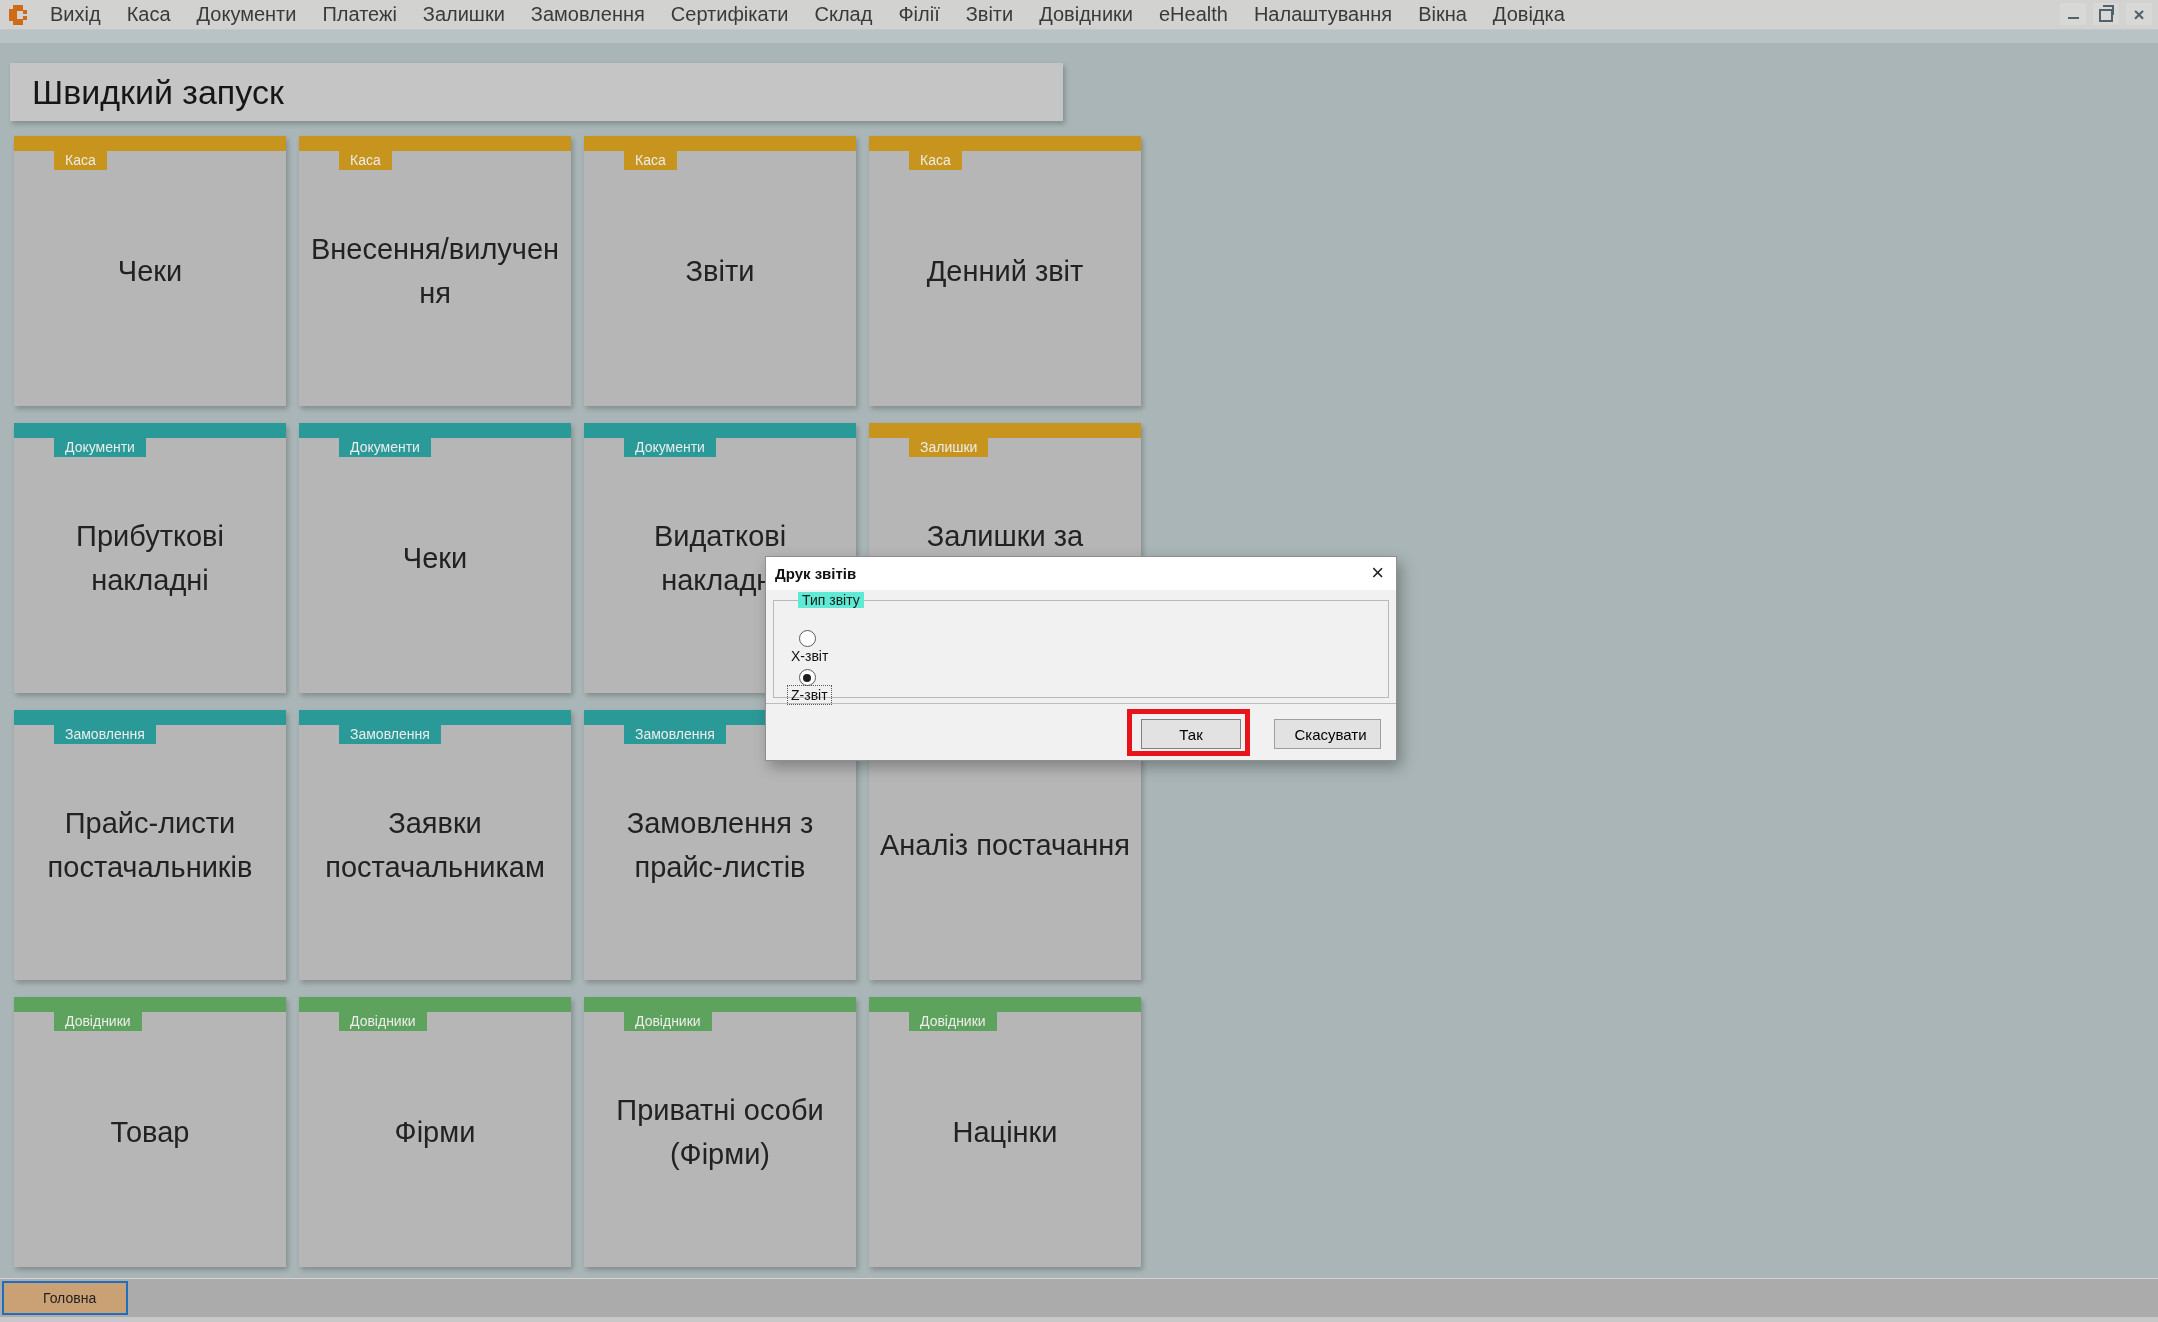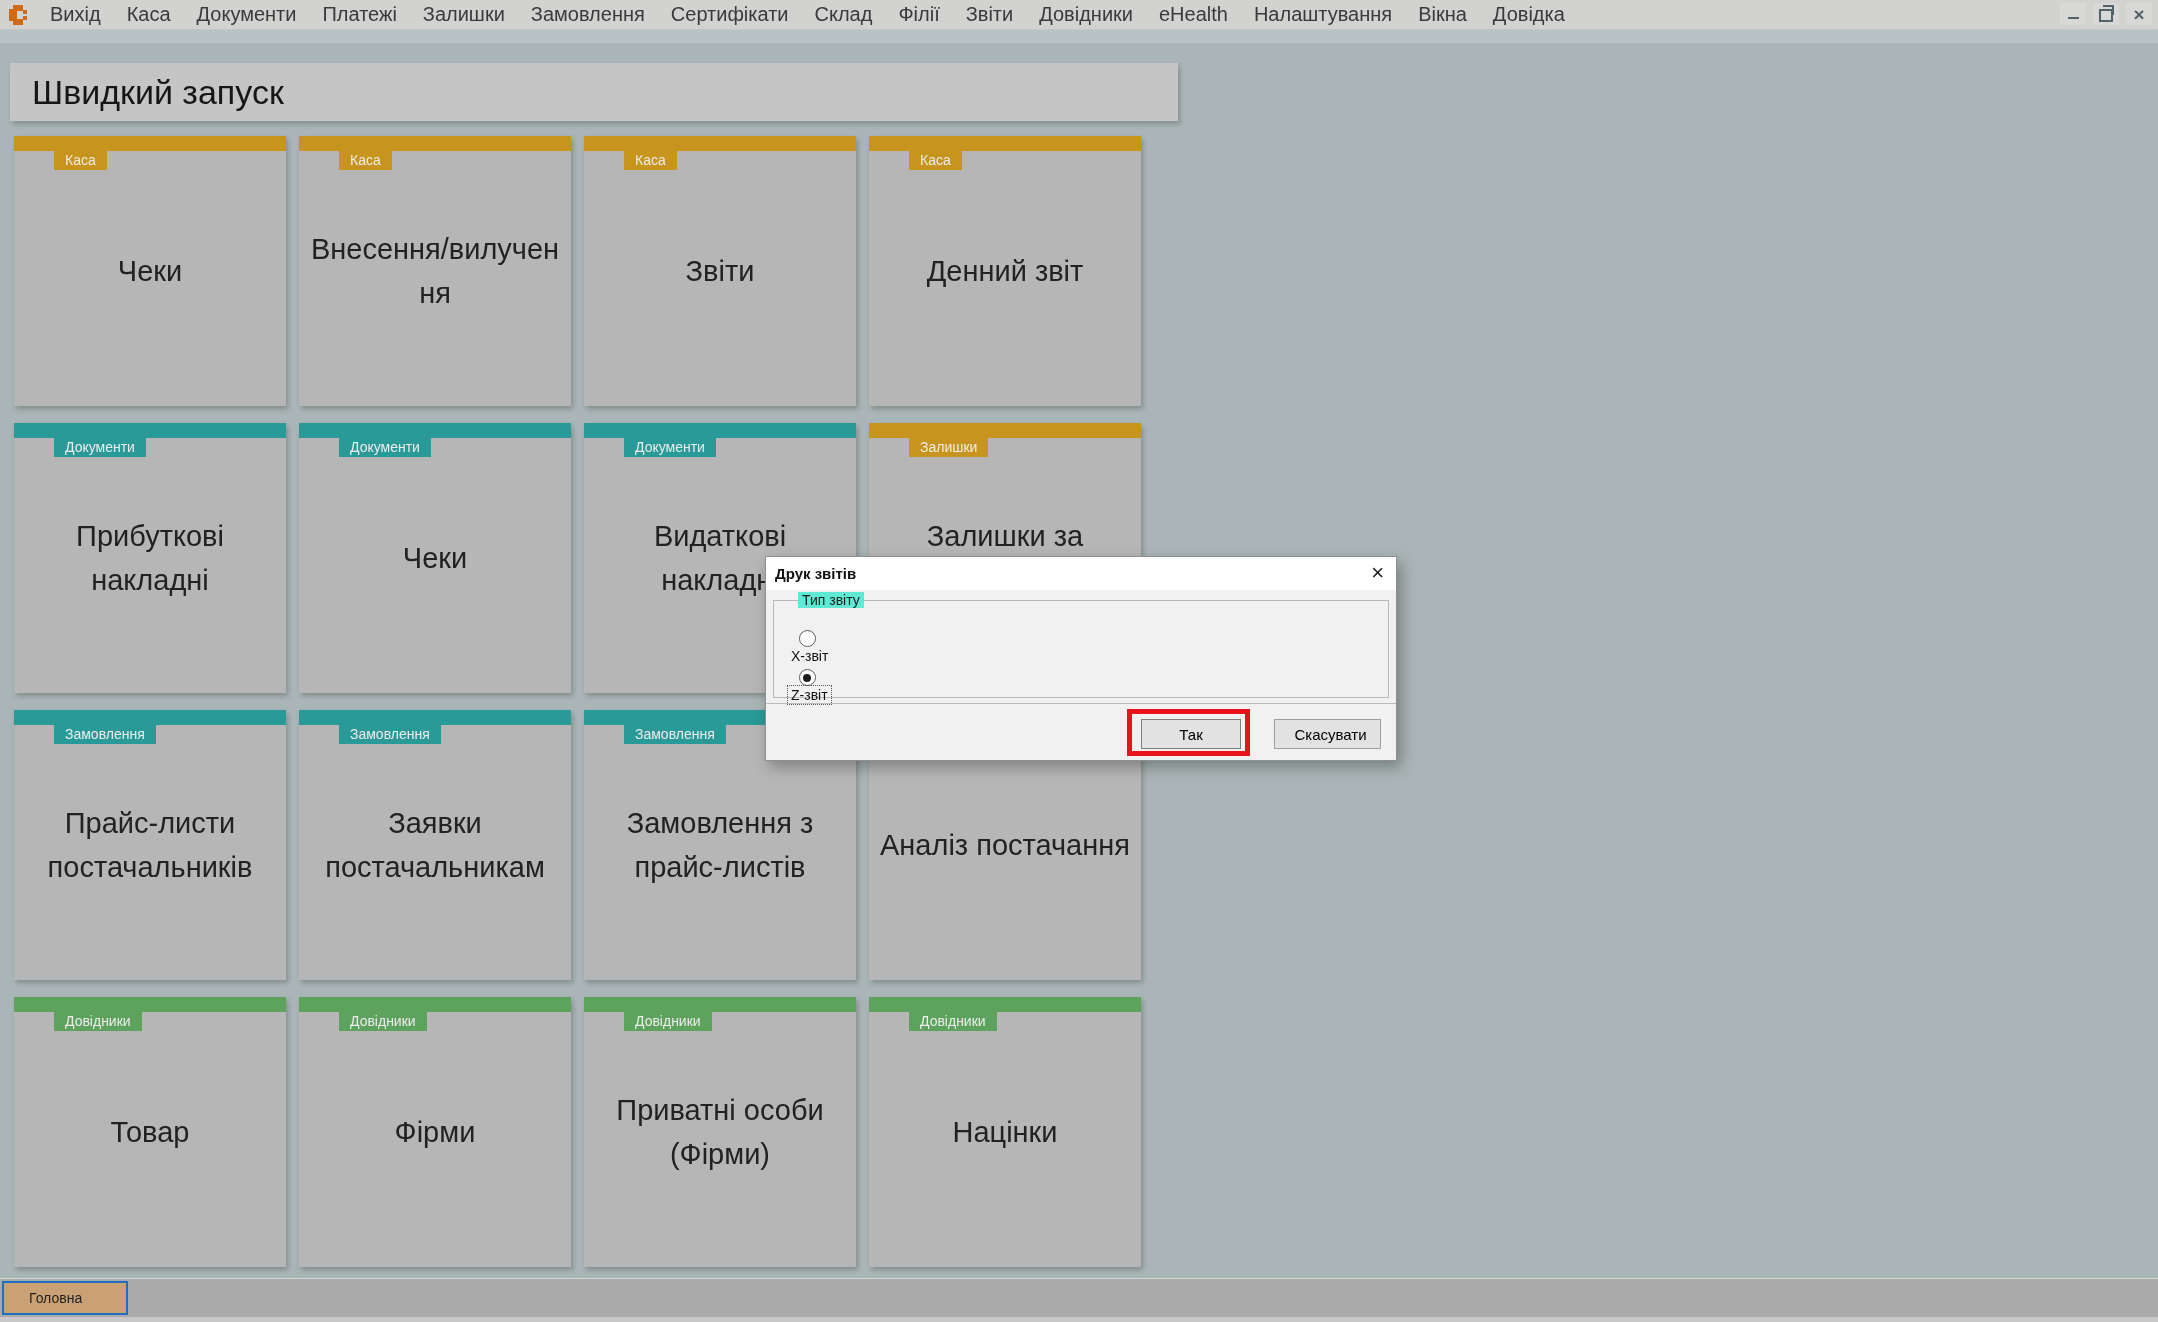--- a/index.html
+++ b/index.html
@@ -17,21 +17,21 @@
   .win-btn{width:26px;height:22px;display:flex;align-items:center;justify-content:center;background:#d8d8d7;}
   .ic-min{display:block;width:11px;height:0;border-bottom:2px solid #51626b;margin-top:8px;}
   .ic-restore{display:block;width:10px;height:9px;border:2px solid #51626b;position:relative;margin-top:3px;}
   .ic-restore::before{content:"";position:absolute;left:2px;top:-6px;width:9px;height:8px;
       border:2px solid #51626b;border-left:none;border-bottom:none;}
   .ic-close{font-size:19px;color:#51626b;font-weight:bold;line-height:1;}
 
   .bg-strip{position:absolute;left:0;top:30px;width:2158px;height:13px;background:#b7c3c4;}
 
   
-  .title-panel{position:absolute;left:10px;top:63px;width:1168px;height:58px;background:#c5c5c5;
+  .title-panel{position:absolute;left:10px;top:63px;width:1053px;height:58px;background:#c5c5c5;
                box-shadow:2px 3px 5px rgba(0,0,0,.22);}
   .title-panel h1{margin:0;font-size:34px;font-weight:400;color:#161616;line-height:58px;padding-left:22px;}
 
   .tile-grid{position:absolute;left:14px;top:136px;display:grid;
              grid-template-columns:repeat(4,272px);grid-auto-rows:270px;column-gap:13px;row-gap:17px;}
   .tile{position:relative;background:#b6b6b6;box-shadow:2px 3px 5px rgba(0,0,0,.22);
         display:flex;align-items:center;justify-content:center;cursor:pointer;}
   .tile-bar{position:absolute;left:0;top:0;right:0;height:15px;background:var(--cat,transparent);}
   .tile-tab{position:absolute;left:40px;top:15px;height:19px;line-height:18px;padding:0 11px;
             background:var(--cat,transparent);color:#ececec;font-size:14px;}
@@ -58,21 +58,21 @@
            font-family:"Liberation Sans",sans-serif;box-sizing:border-box;cursor:pointer;}
   .btn-ok{left:375px;top:162px;width:100px;height:30px;border-color:#7f7f7f;}
   .btn-cancel{left:508px;top:162px;width:107px;height:30px;padding-left:12px;}
   .red-annotation{position:absolute;left:361px;top:152px;width:123px;height:47px;box-sizing:border-box;
                   border:5px solid #e8131b;z-index:12;pointer-events:none;}
 
   
   .taskbar{position:absolute;left:0;top:1278px;width:2158px;height:39px;background:#ababab;border-top:1px solid #d4d4d4;}
   .task-tab{position:absolute;left:2px;top:2px;width:126px;height:34px;background:#c9a175;
             border:2px solid #1e6fc0;box-sizing:border-box;cursor:pointer;}
-  .task-tab span{font-size:14px;color:#222;line-height:30px;padding-left:25px;display:block;}
+  .task-tab span{font-size:14px;color:#222;line-height:30px;padding-left:13px;display:block;margin-left:26px;}
   .bottom-strip{position:absolute;left:0;top:1317px;width:2158px;height:5px;background:#c8c8c8;}
 </style>
 </head>
 <body>
 
 <div class="screen">
 
   <div class="menubar">
     <span class="app-logo">
       <svg width="22" height="22" viewBox="0 0 22 22">

